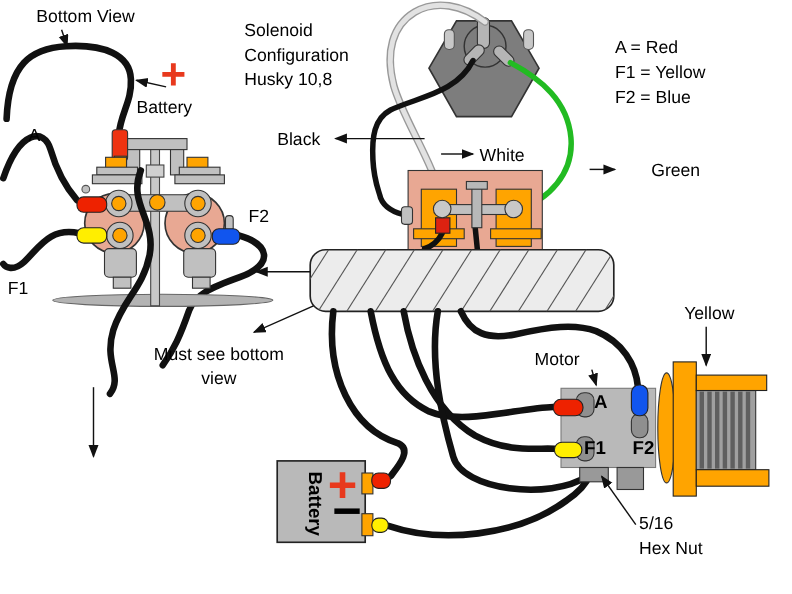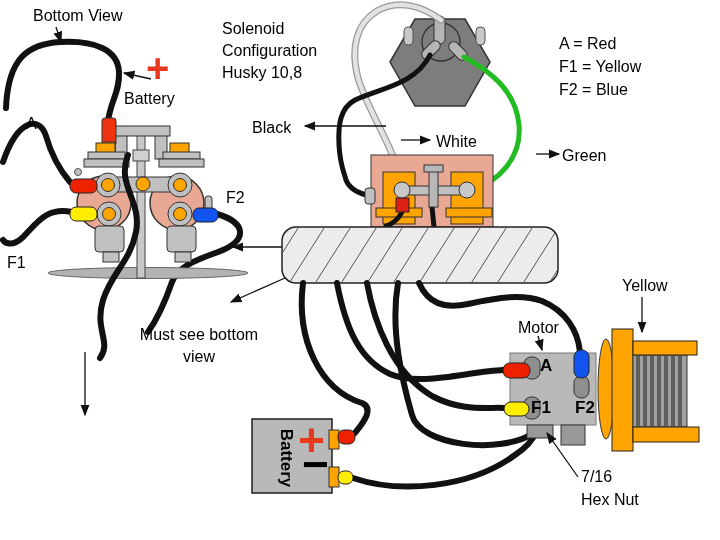--- a/index.html
+++ b/index.html
@@ -203,30 +203,30 @@
   <div class="lbl" style="left:124px;top:88px;">Battery</div>
   <div class="lbl" style="left:26px;top:113px;">A</div>
   <div class="lbl" style="left:222px;top:18px;line-height:22px;">Solenoid
 Configuration
 Husky 10,8</div>
   <div class="lbl" style="left:252px;top:117px;">Black</div>
   <div class="lbl" style="left:436px;top:131px;">White</div>
   <div class="lbl" style="left:559px;top:32px;line-height:23px;">A = Red
 F1 = Yellow
 F2 = Blue</div>
-  <div class="lbl" style="left:562px;top:145px;">Green</div>
+  <div class="lbl" style="left:592px;top:145px;">Green</div>
   <div class="lbl" style="left:226px;top:187px;">F2</div>
   <div class="lbl" style="left:7px;top:252px;">F1</div>
-  <div class="lbl center" style="left:128px;top:324px;width:142px;line-height:22px;">Must see bottom
+  <div class="lbl center" style="left:128px;top:312px;width:142px;line-height:22px;">Must see bottom
 view</div>
   <div class="lbl" style="left:622px;top:275px;">Yellow</div>
-  <div class="lbl" style="left:518px;top:317px;">Motor</div>
+  <div class="lbl" style="left:486px;top:317px;">Motor</div>
   <div class="lbl b" style="left:540px;top:355px;font-size:17px;">A</div>
   <div class="lbl b" style="left:531px;top:397px;font-size:17px;">F1</div>
   <div class="lbl b" style="left:575px;top:397px;font-size:17px;">F2</div>
-  <div class="lbl" style="left:581px;top:465px;line-height:23px;">7/16
+  <div class="lbl" style="left:581px;top:465px;line-height:23px;">5/16
 Hex Nut</div>
 
   <div class="lbl b rot90" style="left:250px;top:448px;width:74px;height:20px;text-align:center;font-size:17px;">Battery</div>
   <div class="plus-big" style="left:298px;top:420px;font-size:46px;">+</div>
   <div class="plus-big" style="left:302px;top:444px;font-size:46px;color:#000;">−</div>
 
 </div>
 
 </body></html>

